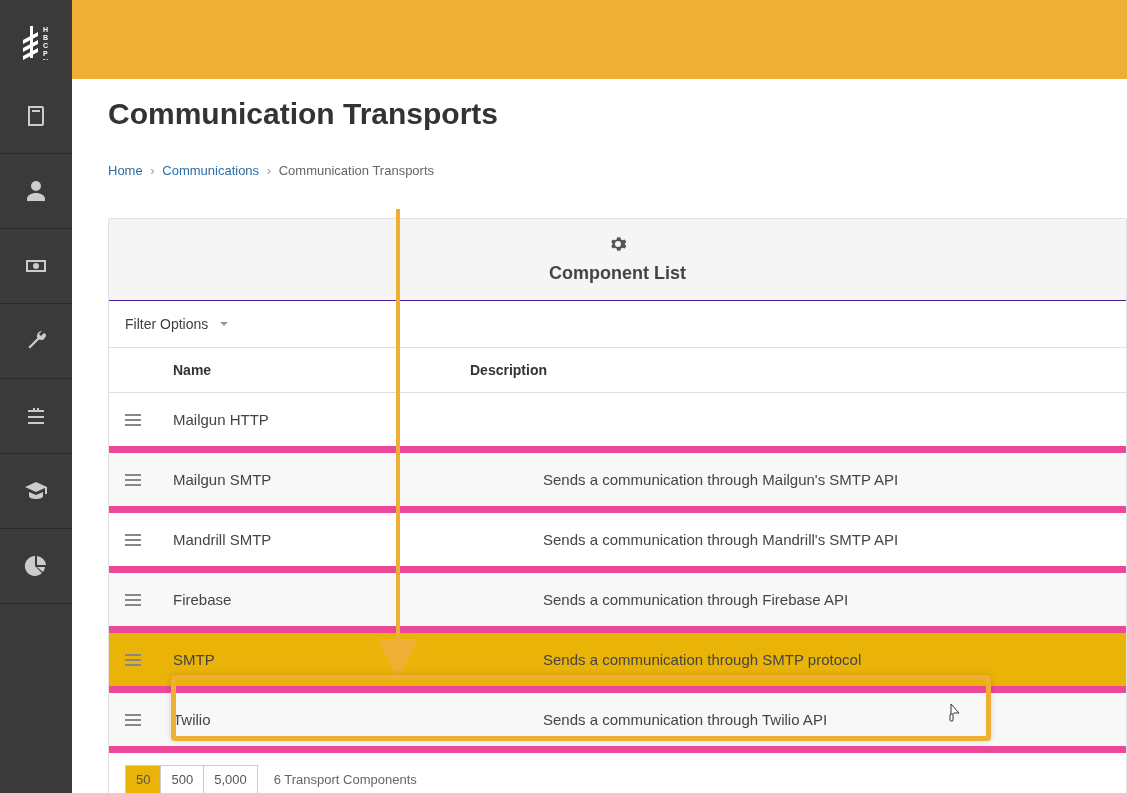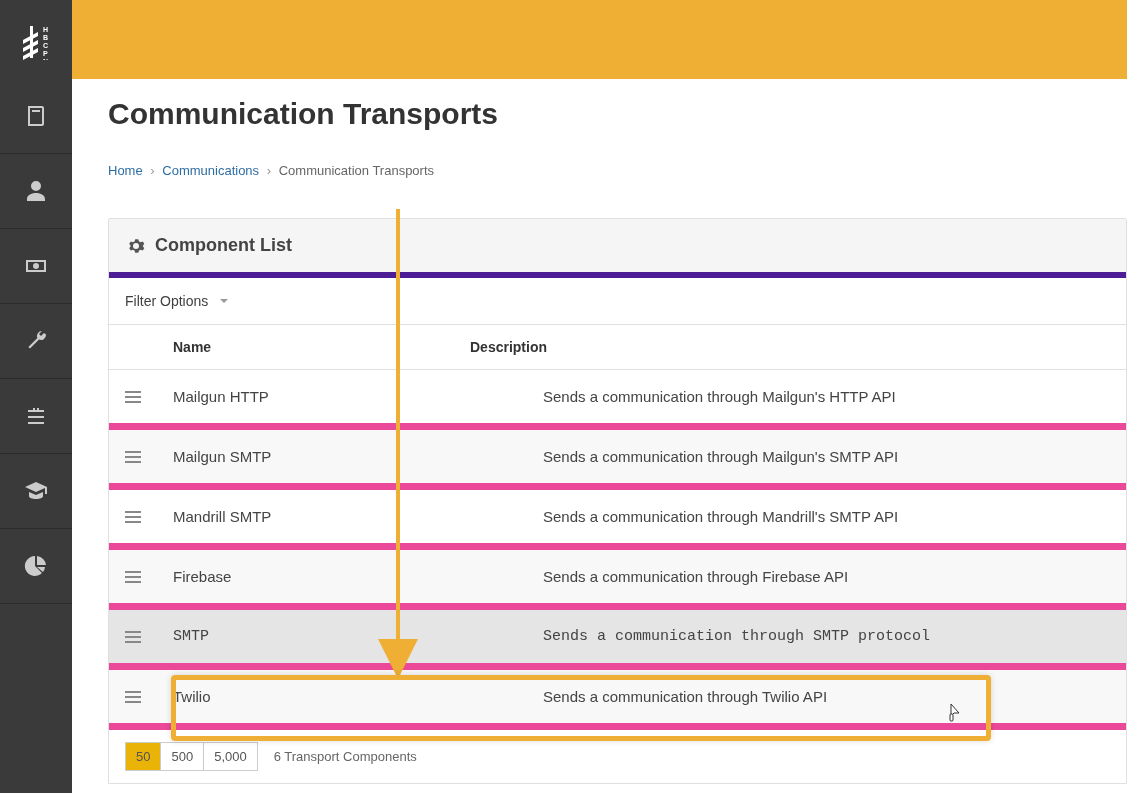--- a/index.html
+++ b/index.html
@@ -11,33 +11,33 @@
 .nav-item { height: 75px; display: flex; align-items: center; justify-content: center; cursor: pointer; border-bottom: 1px solid #2a2a2a; }
 .nav-item svg { width: 24px; height: 24px; fill: #ccc; }
 .main { flex: 1; display: flex; flex-direction: column; overflow: hidden; }
 .top-banner { height: 79px; background: #eeaf34; }
 .content { flex: 1; padding: 18px 0 0 36px; overflow: auto; position: relative; }
 .page-title { font-size: 30px; font-weight: 600; color: #333; margin-bottom: 4px; }
 .breadcrumb { font-size: 13px; color: #666; margin-bottom: 40px; margin-top: 32px; }
 .breadcrumb a { color: #2e6da4; text-decoration: none; }
 .breadcrumb .sep { margin: 0 4px; color: #999; }
 .panel { border: 1px solid #e0e0e0; border-radius: 2px 2px 0 0; }
-.panel-header { background: #f5f5f5; padding: 16px 18px; display: flex; align-items: center; gap: 10px; border-bottom: 6px solid #4c1d95; }
+.panel-header { background: #f5f5f5; padding: 16px 18px; display: flex; align-items: center; gap: 10px; border-bottom: 1px solid #4c1d95; flex-direction: column; }
 .panel-header svg { width: 18px; height: 18px; fill: #555; }
 .panel-title { font-size: 18px; font-weight: 600; color: #444; }
 .filter-row { padding: 14px 16px; border-bottom: 1px solid #e0e0e0; }
 .filter-options { font-size: 14px; color: #404040; cursor: pointer; display: inline-flex; align-items: center; gap: 10px; }
 .filter-options svg { width: 12px; height: 12px; fill: #999; }
 .table-header { display: flex; padding: 14px 16px; border-bottom: 1px solid #e0e0e0; font-weight: 600; font-size: 14px; color: #333; }
 .col-drag { width: 48px; flex-shrink: 0; }
 .col-name { width: 297px; flex-shrink: 0; }
 .col-desc { flex: 1; }
 .table-row { display: flex; align-items: center; padding: 18px 16px; border-bottom: 7px solid #ec4899; font-size: 15px; color: #444; cursor: pointer; position: relative; }
 .table-row:nth-child(even) { background: #f8f8f8; }
-.table-row.highlighted { background: #e5e5e5; font-family: Liberation Mono, monospace; }
+.table-row.highlighted { background: #eab308; }
 .drag-handle { width: 48px; flex-shrink: 0; display: flex; align-items: center; }
 .drag-handle svg { width: 16px; height: 16px; fill: #888; }
 .row-name { width: 370px; flex-shrink: 0; }
 .row-desc { flex: 1; }
 .table-footer { display: flex; align-items: center; padding: 12px 16px; gap: 16px; }
 .page-sizes { display: flex; }
 .page-size { border: 1px solid #ccc; padding: 6px 10px; font-size: 13px; cursor: pointer; background: #fff; color: #555; margin-left: -1px; }
 .page-size:first-child { margin-left: 0; }
 .page-size.active { background: #eab308; }
 .count-label { font-size: 13px; color: #666; }
@@ -142,21 +142,20 @@
         <div id="rows">
             <div class="table-row">
               <div class="drag-handle">
                 <svg viewBox="0 0 16 16">
                   <rect y="2" width="16" height="2"></rect>
                   <rect y="7" width="16" height="2"></rect>
                   <rect y="12" width="16" height="2"></rect>
                 </svg>
               </div>
               <div class="row-name">Mailgun HTTP</div>
-              <div class="row-desc">Sends a communication through Mailgun's HTTP API</div>
             </div>
             <div class="table-row">
               <div class="drag-handle">
                 <svg viewBox="0 0 16 16">
                   <rect y="2" width="16" height="2"></rect>
                   <rect y="7" width="16" height="2"></rect>
                   <rect y="12" width="16" height="2"></rect>
                 </svg>
               </div>
               <div class="row-name">Mailgun SMTP</div>

